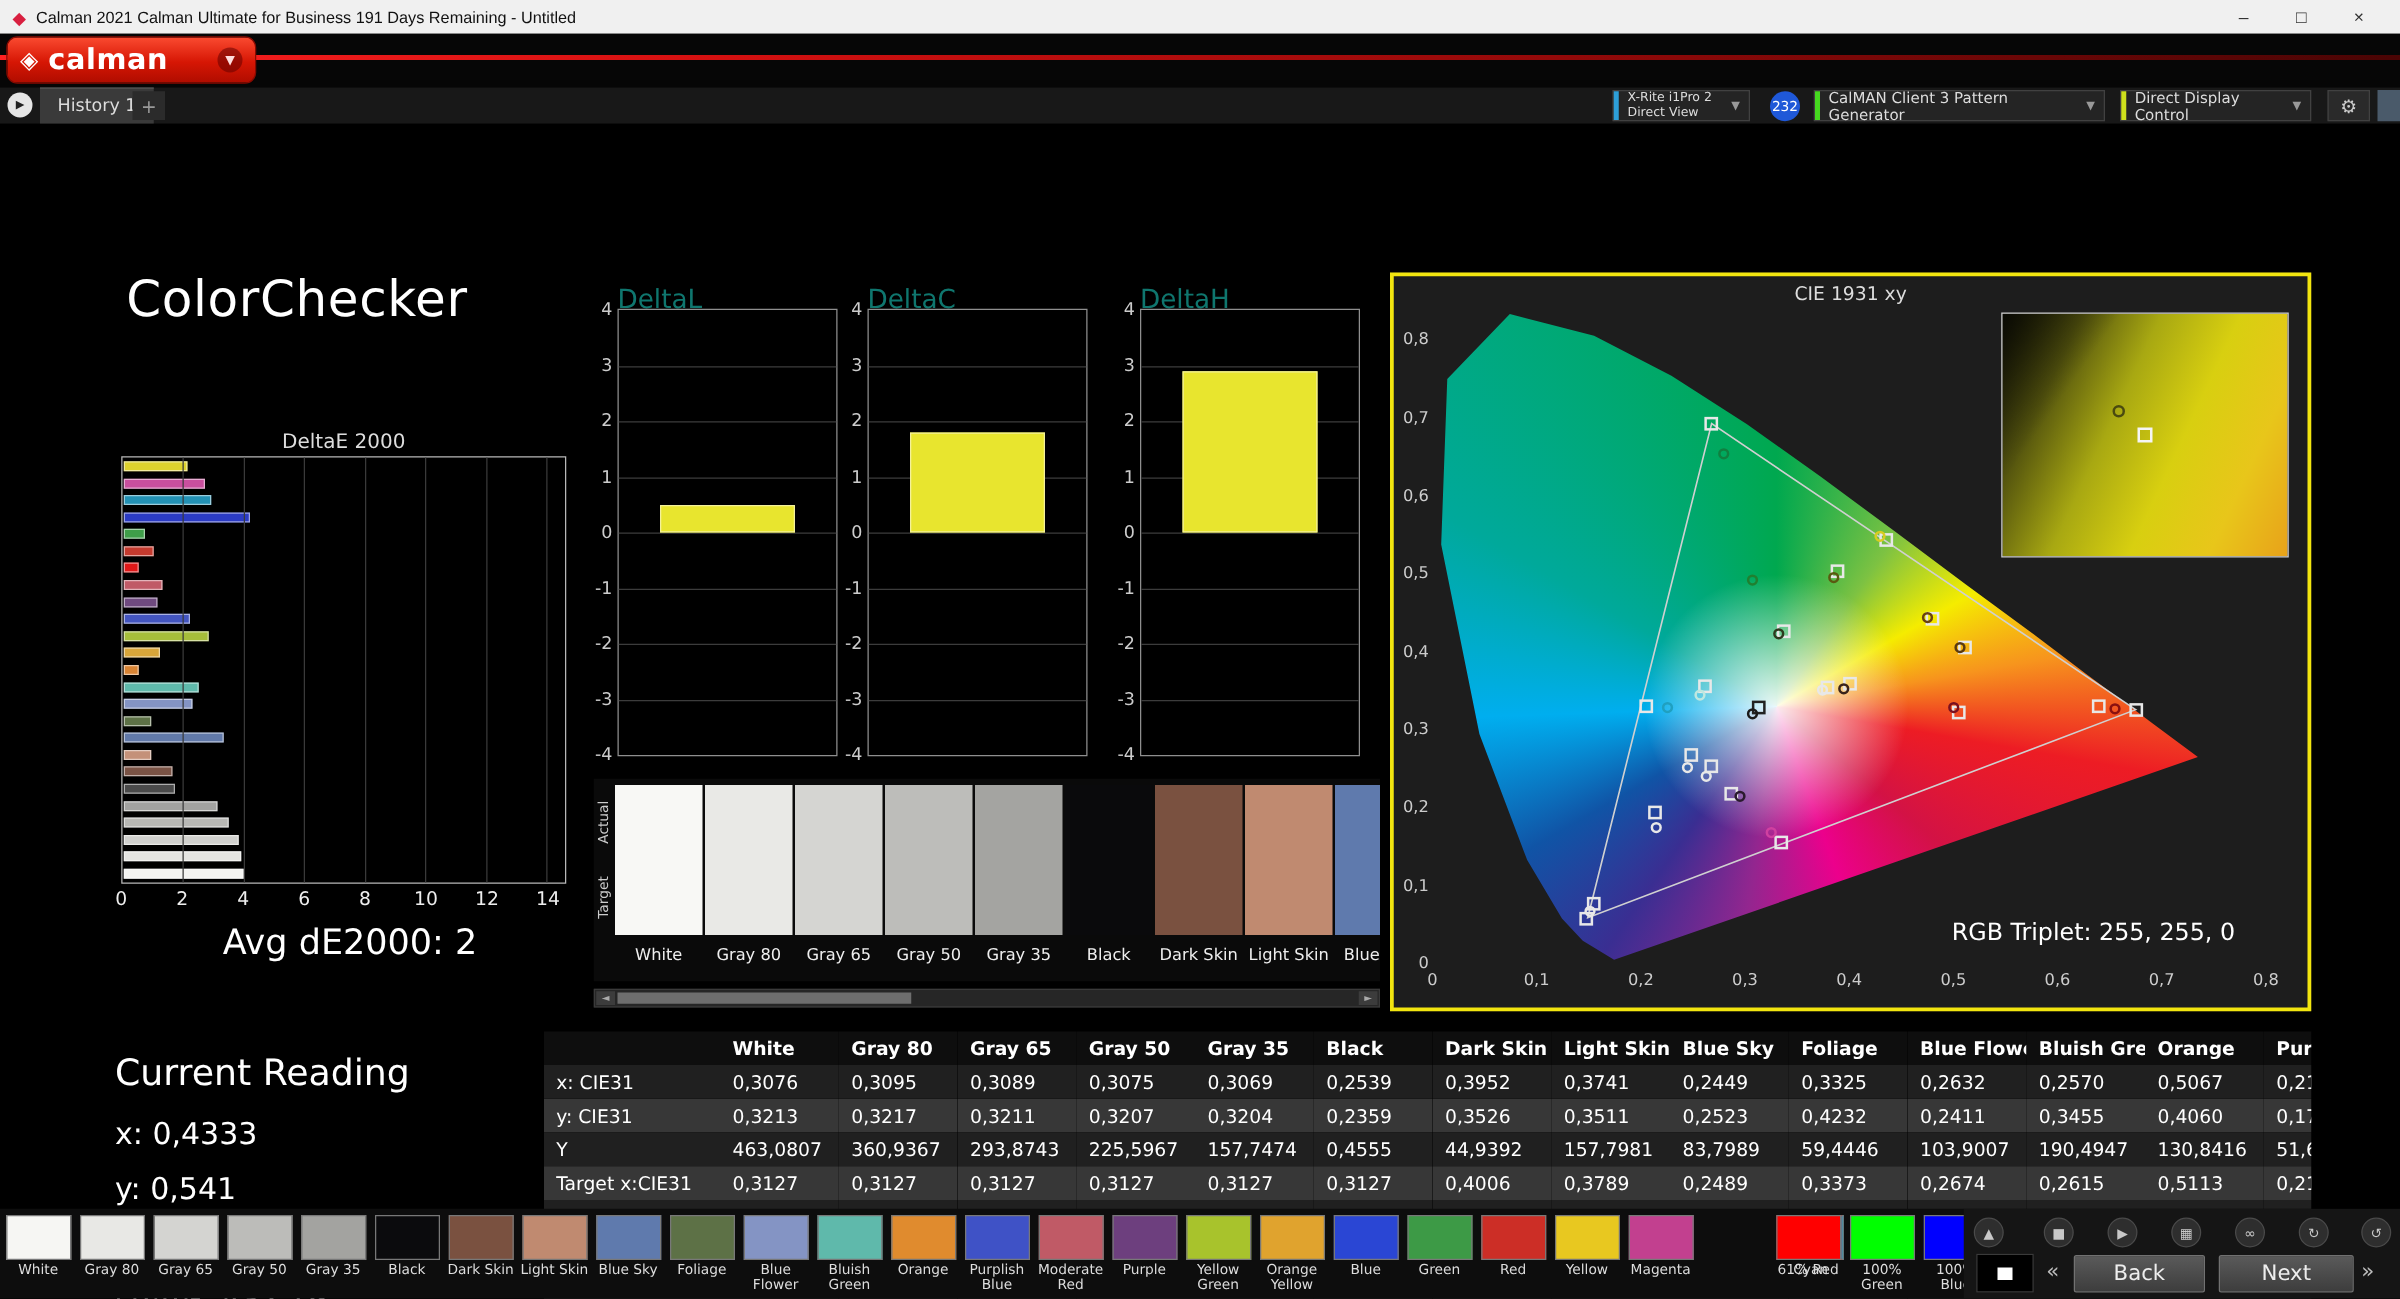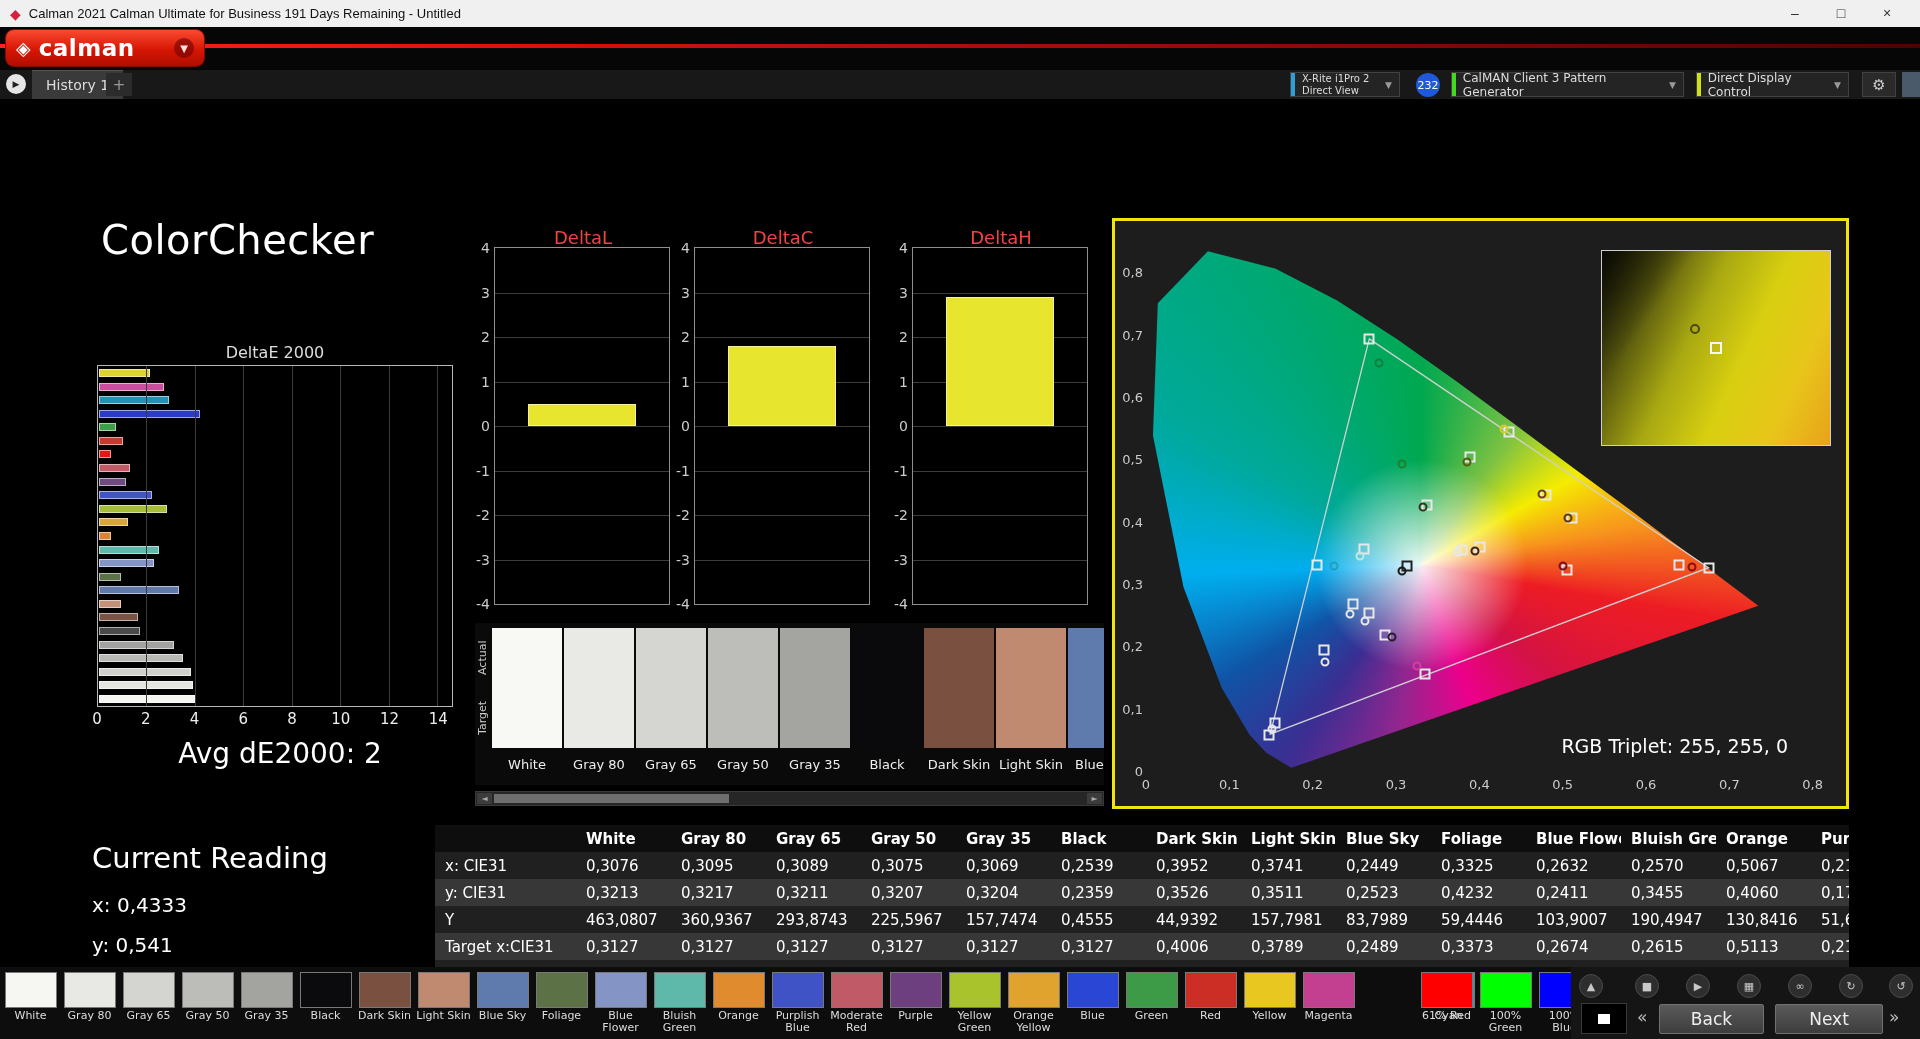--- a/index.html
+++ b/index.html
@@ -42,25 +42,25 @@
   #deltae-plot{position:relative;width:356px;height:342px;border:1px solid #b8b8b8;box-sizing:border-box;margin-top:2px}
   .de-grid{position:absolute;top:0;bottom:0;width:1px;background:#3a3a3a}
   #deltae-bars{position:absolute;top:3px;bottom:3px;left:1px;right:1px;display:flex;flex-direction:column;justify-content:space-between}
   .de-bar{height:8px;border:1px solid rgba(255,255,255,.55);box-sizing:border-box}
   #deltae-xlabels{position:relative;height:20px;margin-top:3px}
   .de-xlabel{position:absolute;transform:translateX(-50%);font-size:15px;color:#eee;top:0}
   #avgmax{position:absolute;left:90px;top:638px;width:380px;text-align:center;font-size:28px;color:#fff}
   #avgmax div{margin-bottom:10px}
   #reading{position:absolute;left:92px;top:742px;color:#fff}
   #reading-h{font-size:29px;margin-bottom:18px}
-  .reading-line{font-size:20px;margin-bottom:16px}
+  .reading-line{font-size:24px;margin-bottom:16px}
   
   .dchart{position:absolute;top:128px;width:204px}
   #dchart-0{left:468px}#dchart-1{left:668px}#dchart-2{left:886px}
-  .dchart-title{margin-left:26px;text-align:center;font-size:18px;color:#ef4444;height:20px}
+  .dchart-title{margin-left:26px;text-align:left;font-size:21px;color:#0f766e;height:20px}
   .dchart-plot{position:relative;margin-left:26px;width:176px;height:358px;border:1px solid #8f8f8f;box-sizing:border-box}
   .d-grid{position:absolute;left:0;right:0;height:1px;background:#3c3c3c}
   .d-ylab{position:absolute;left:-27px;width:22px;text-align:right;font-size:14px;color:#ccc;transform:translateY(-50%)}
   .d-bar{position:absolute;left:19%;width:62%;background:#e8e52e;border:1px solid #f4f19a;box-sizing:border-box}
   
   #strip{position:absolute;left:475px;top:524px;width:629px;height:162px;overflow:hidden;background:#0a0a0a}
   .strip-label{position:absolute;left:1px;width:14px;color:#ccc;font-size:11px;writing-mode:vertical-rl;transform:rotate(180deg);text-align:center}
   #actual-label{top:5px;height:60px}
   #target-label{top:65px;height:60px}
   #strip-cells{position:absolute;left:17px;top:5px;display:flex}
@@ -343,20 +343,21 @@
         </div>
       </div>
   </div>
   <div class="hscroll" id="strip-scroll">
     <div class="scroll-btn left">◄</div>
     <div class="scroll-thumb" id="strip-thumb"></div>
     <div class="scroll-btn right">►</div>
   </div>
 
   <div id="cie-panel">
+    <div id="cie-title">CIE 1931 xy</div>
     <div id="cie-plot">
       <div id="cie-horseshoe"></div>
       <svg id="cie-triangle" viewBox="0 0 100 100" preserveAspectRatio="none">
           <polygon points="80.94,61.28 32.13,17.70 17.87,92.99" fill="none" stroke="#d0d0d0" stroke-width="1.3" vector-effect="non-scaling-stroke"></polygon>
         </svg>
     <div class="cie-pt target" style="left: 37.494%; top: 60.9264%; border-color: rgb(34, 34, 34);"></div>
         <div class="cie-pt target" style="left: 48.0336%; top: 57.304%; border-color: rgb(232, 232, 232);"></div>
         <div class="cie-pt target" style="left: 45.4317%; top: 57.9929%; border-color: rgb(232, 232, 232);"></div>
         <div class="cie-pt target" style="left: 29.8441%; top: 68.266%; border-color: rgb(232, 232, 232);"></div>
         <div class="cie-pt target" style="left: 40.4436%; top: 49.2874%; border-color: rgb(232, 232, 232);"></div>

